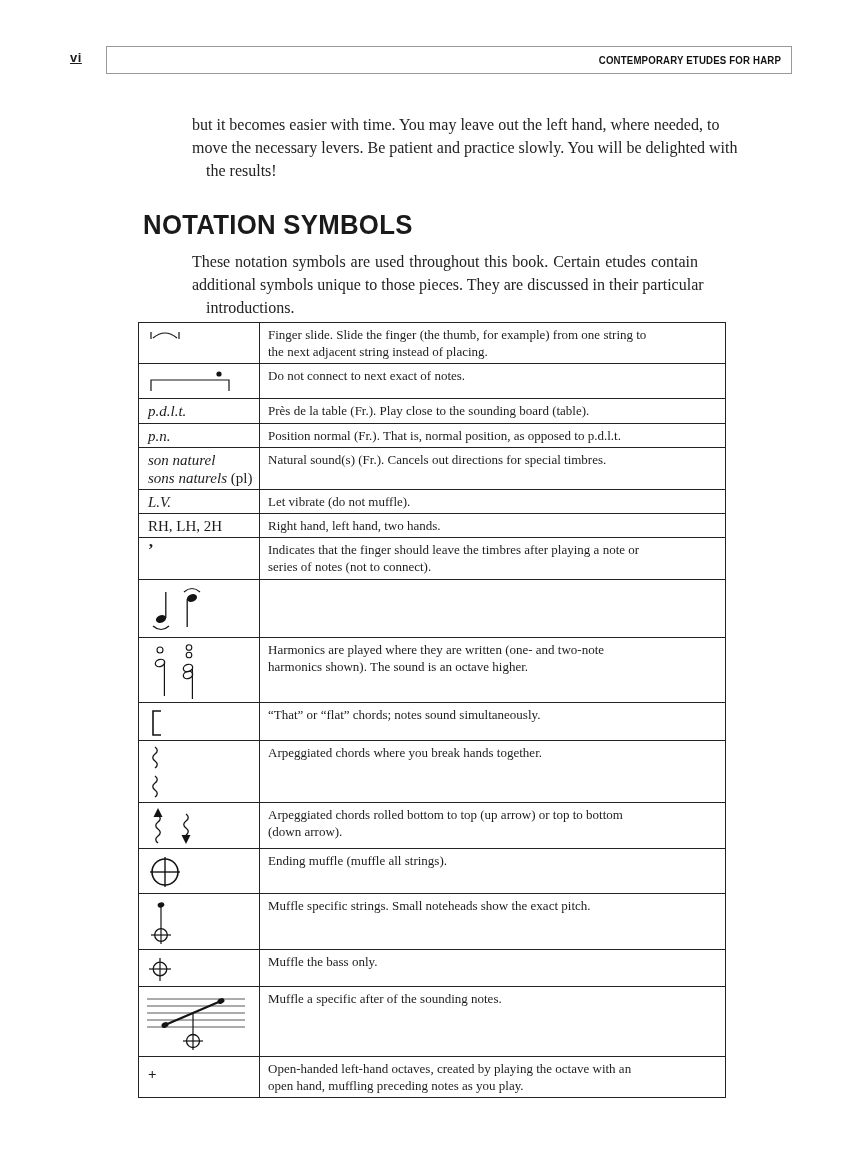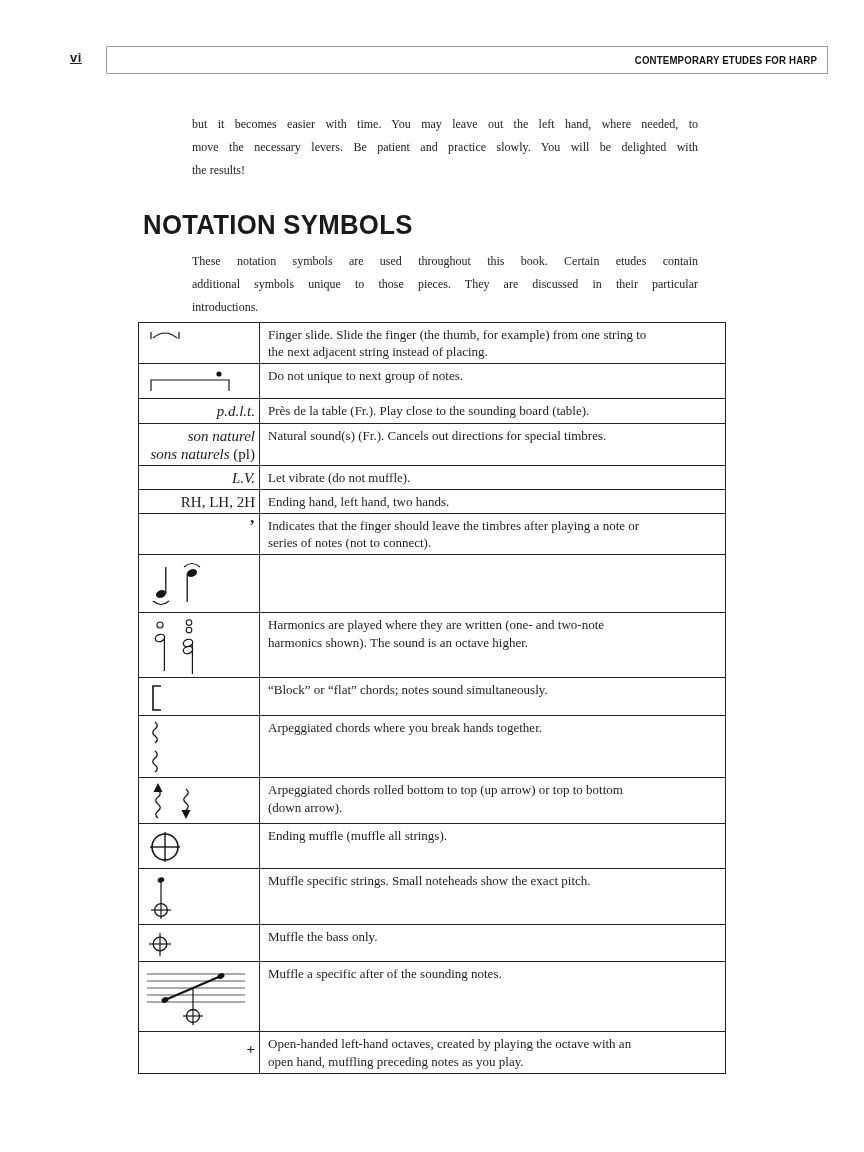--- a/index.html
+++ b/index.html
@@ -10,52 +10,52 @@
   .abs{position:absolute;}
 
   
   #page-number{
     left:70px;top:50px;font-family:"Liberation Sans",sans-serif;
     font-weight:700;font-size:13px;letter-spacing:.5px;text-decoration:underline;
   }
   #running-box{
     left:106px;top:46px;width:684px;height:26px;
     border:1px solid #9a9a9a;background:#fff;
-    display:flex;align-items:center;justify-content:flex-end;padding-left:36px;
+    display:flex;align-items:center;justify-content:flex-end;
   }
   #running-title{
     font-family:"Liberation Sans",sans-serif;font-weight:700;font-size:11.5px;
     letter-spacing:.2px;margin-right:10px;transform:scaleX(.84);transform-origin:right center;
     color:#121212;white-space:nowrap;
   }
 
   
-  .para{left:192px;width:506px;font-size:12px;line-height:23.2px;color:#222;}
+  .para{left:192px;width:506px;font-size:16px;line-height:23.2px;color:#222;}
   .pline{text-align:justify;text-align-last:justify;text-justify:inter-word;height:23.2px;white-space:nowrap;}
-  .pline.last{text-align-last:left;}
+  .pline.last{text-align-last:left;margin-left:14px;}
   #para1{top:113px;}
   #para2{top:250px;}
 
   
   #section-heading{
     left:143px;top:209px;font-family:"Liberation Sans",sans-serif;
     font-weight:700;font-size:28px;letter-spacing:.3px;color:#1a1a1a;
     transform:scaleX(.92);transform-origin:left center;white-space:nowrap;
   }
 
   
   #ntable{
     left:138px;top:322px;width:588px;box-sizing:border-box;
     border:1.6px solid #232323;background:#fff;
   }
   .trow{display:flex;border-top:1.4px solid #232323;box-sizing:border-box;}
   .trow:first-child{border-top:none;}
   .sym{
     width:121px;flex:0 0 121px;box-sizing:border-box;border-right:1.4px solid #232323;
-    padding:3px 4px 2px 9px;font-size:15px;line-height:18px;text-align:right;
+    padding:3px 4px 2px 9px;font-size:15px;line-height:18px;
   }
   .sym.ital{font-style:italic;}
   .sym .roman{font-style:normal;}
   .desc{flex:1;box-sizing:border-box;padding:3px 18px 3px 8px;font-size:13px;line-height:17.2px;}
   .dline{white-space:nowrap;}
   .glyph-comma{font-size:17px;font-weight:700;line-height:14px;display:inline-block;}
   .glyph-plus{font-size:15px;font-weight:700;line-height:16px;display:inline-block;padding-top:6px;}
   svg{display:block;}
   .sym svg{margin-top:2px;}
 </style>
@@ -98,33 +98,41 @@
   </div>
 
   <div class="trow" style="min-height:35px">
     <div class="sym">
       <svg width="92" height="26" viewBox="0 0 92 26">
         <circle cx="71" cy="5" r="2.6" fill="#141414"></circle>
         <path d="M3,22 V11 H81 V22" stroke="#141414" stroke-width="1.2" fill="none"></path>
       </svg>
     </div>
     <div class="desc">
-      <div class="dline">Do not unique to next group of notes.</div>
+      <div class="dline">Do not connect to next exact of notes.</div>
     </div>
   </div>
 
   <div class="trow" style="min-height:21px">
     <div class="sym ital">
       <span>p.d.l.t.</span>
     </div>
     <div class="desc">
       <div class="dline">Près de la table (Fr.). Play close to the sounding board (table).</div>
     </div>
   </div>
 
+  <div class="trow" style="min-height:21px">
+    <div class="sym ital">
+      <span>p.n.</span>
+    </div>
+    <div class="desc">
+      <div class="dline">Position normal (Fr.). That is, normal position, as opposed to p.d.l.t.</div>
+    </div>
+  </div>
 
   <div class="trow" style="min-height:39px">
     <div class="sym ital">
       <div>son naturel</div>
       <div><span>sons naturels</span><span class="roman"> (pl)</span></div>
     </div>
     <div class="desc">
       <div class="dline">Natural sound(s) (Fr.). Cancels out directions for special timbres.</div>
     </div>
   </div>
@@ -136,21 +144,21 @@
     <div class="desc">
       <div class="dline">Let vibrate (do not muffle).</div>
     </div>
   </div>
 
   <div class="trow" style="min-height:20px">
     <div class="sym">
       <span>RH, LH, 2H</span>
     </div>
     <div class="desc">
-      <div class="dline">Ending hand, left hand, two hands.</div>
+      <div class="dline">Right hand, left hand, two hands.</div>
     </div>
   </div>
 
   <div class="trow" style="min-height:38px">
     <div class="sym">
       <span class="glyph-comma">’</span>
     </div>
     <div class="desc">
       <div class="dline">Indicates that the finger should leave the timbres after playing a note or</div>
       <div class="dline">series of notes (not to connect).</div>
@@ -189,21 +197,21 @@
     </div>
   </div>
 
   <div class="trow" style="min-height:35px">
     <div class="sym">
       <svg width="20" height="30" viewBox="0 0 20 30">
         <path d="M13,3 H5 V27 H13" stroke="#141414" stroke-width="1.6" fill="none"></path>
       </svg>
     </div>
     <div class="desc">
-      <div class="dline">“Block” or “flat” chords; notes sound simultaneously.</div>
+      <div class="dline">“That” or “flat” chords; notes sound simultaneously.</div>
     </div>
   </div>
 
   <div class="trow" style="min-height:55px">
     <div class="sym">
       <svg width="20" height="54" viewBox="0 0 20 54">
         <path d="M7,1 q4.5,3.5 0,7 q-4.5,3.5 0,7 q4.5,3.5 0,7" stroke="#141414" stroke-width="1.3" fill="none"></path>
         <path d="M7,30 q4.5,3.5 0,7 q-4.5,3.5 0,7 q4.5,3.5 0,7" stroke="#141414" stroke-width="1.3" fill="none"></path>
       </svg>
     </div>

